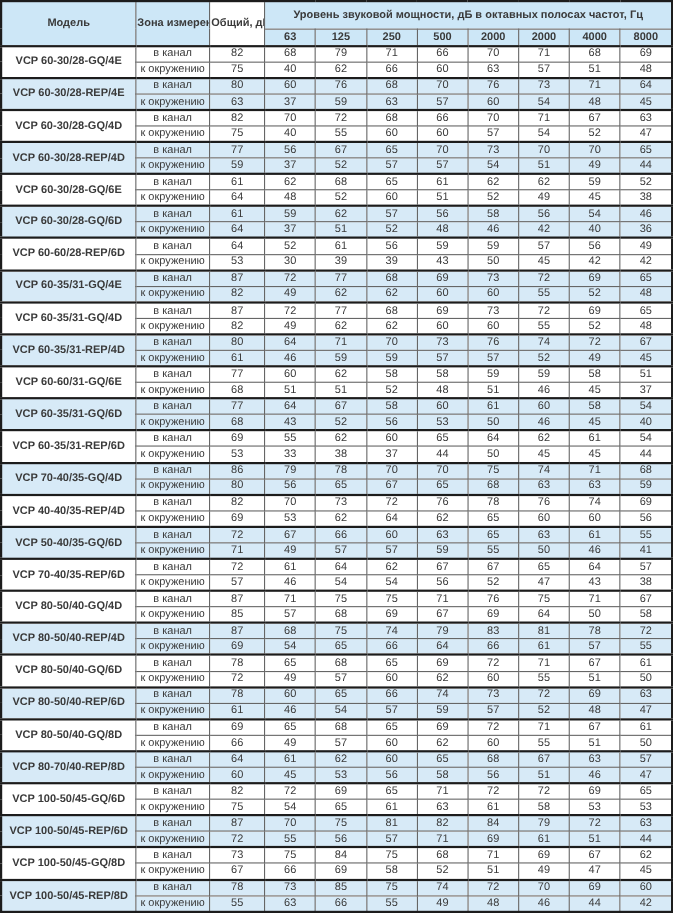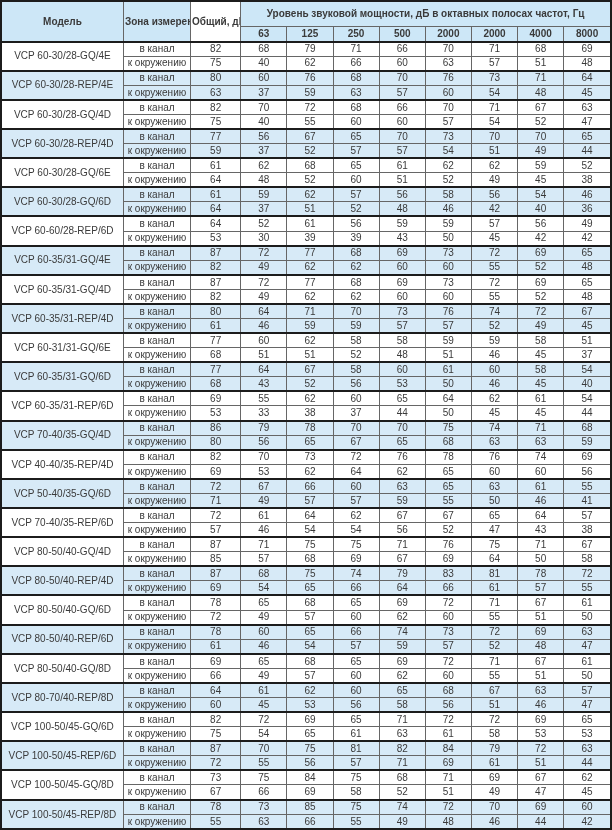--- a/index.html
+++ b/index.html
@@ -15,21 +15,21 @@
   table.snd{border:2px solid var(--border-dark,#1c1c1c);}
   thead th{background:var(--header-bg,#cde7f7);font-weight:bold;font-size:10.5px;
         border-color:var(--border-dark,#1c1c1c);white-space:normal;}
   thead th.total-h{background:#fff;}
   thead tr.freq-row th{height:14px;}
   thead tr.top-row{height:25px;}
   tbody tr.group-start td{border-top:2px solid var(--border-dark,#1c1c1c);}
   thead tr.freq-row th{border-top:1px solid var(--border-dark,#1c1c1c);}
   tbody td{background:#fff;}
   tbody tr.shaded td{background:var(--stripe-bg,#d7eaf7);}
-  td.model-cell{font-size:10px;}
+  td.model-cell{font-size:10px;font-weight:bold;}
   td.zone-cell{font-size:10px;}
 </style>
 </head>
 <body>
 
 <div class="page">
   <table class="snd">
     <colgroup>
       <col style="width:122px">
       <col style="width:67px">
@@ -306,21 +306,21 @@
           <td class="level-cell">46</td>
           <td class="level-cell">59</td>
           <td class="level-cell">59</td>
           <td class="level-cell">57</td>
           <td class="level-cell">57</td>
           <td class="level-cell">52</td>
           <td class="level-cell">49</td>
           <td class="level-cell">45</td>
         </tr>
         <tr class="group-start">
-          <td class="model-cell" rowspan="2">VCP 60-31/31-GQ/6E</td>
+          <td class="model-cell" rowspan="2">VCP 60-60/31-GQ/6E</td>
           <td class="zone-cell">в канал</td>
           <td class="total-cell">77</td>
           <td class="level-cell">60</td>
           <td class="level-cell">62</td>
           <td class="level-cell">58</td>
           <td class="level-cell">58</td>
           <td class="level-cell">59</td>
           <td class="level-cell">59</td>
           <td class="level-cell">58</td>
           <td class="level-cell">51</td>

